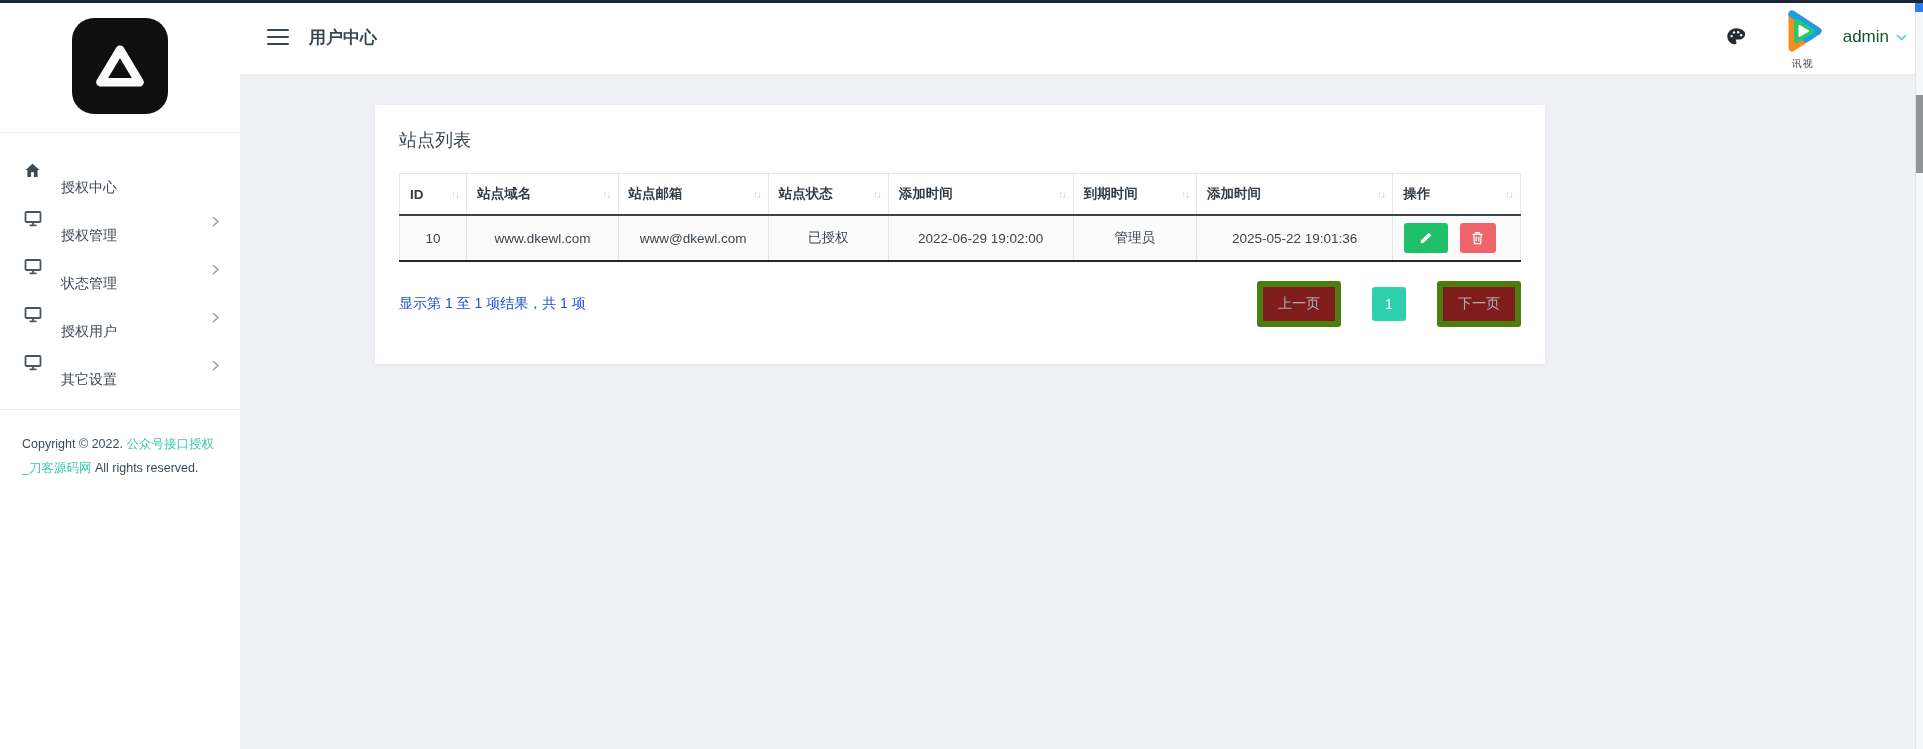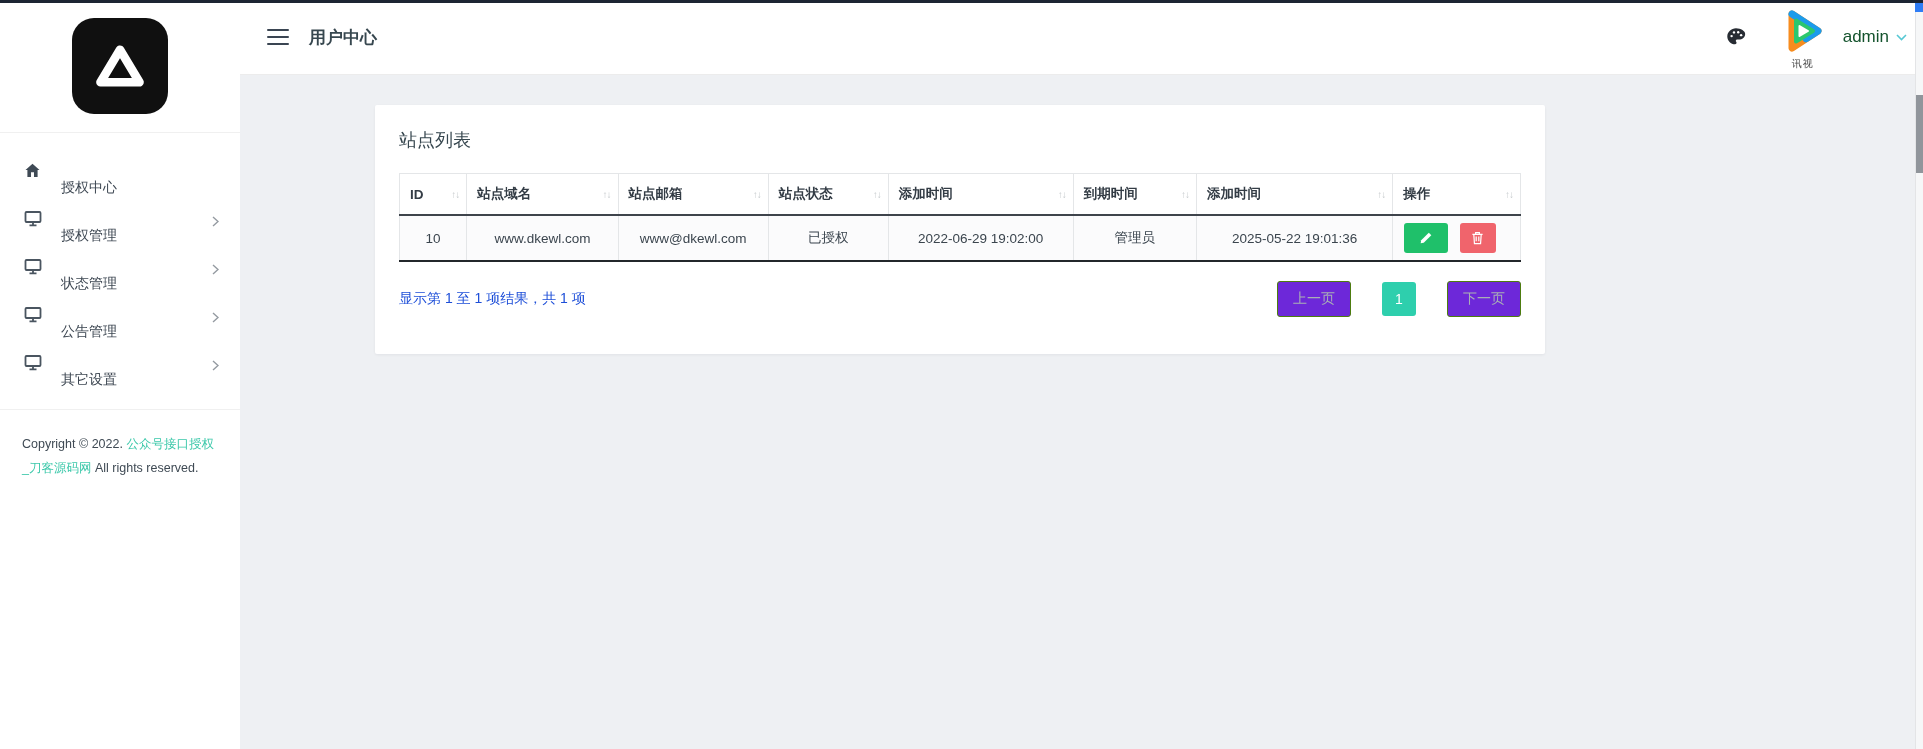--- a/index.html
+++ b/index.html
@@ -61,21 +61,21 @@
        font-size:13.5px; color:#3b454e; text-align:center; background:#fbfbfc; }
   td.ops-cell { text-align:left; padding-left:11px; }
   .btn-edit { width:44px; height:30px; background:#1fc06a; border:none; border-radius:3px; margin-right:8px;
               cursor:pointer; vertical-align:middle; display:inline-flex; align-items:center; justify-content:center; }
   .btn-del  { width:36px; height:30px; background:#f0646c; border:none; border-radius:3px; cursor:pointer;
               vertical-align:middle; display:inline-flex; align-items:center; justify-content:center; }
 
   .table-footer { display:flex; align-items:center; justify-content:space-between; margin-top:19px; }
   .info-text { font-size:14px; color:#1d4ed8; }
   .pagination { display:flex; align-items:center; }
-  .page-btn { background:#6d28d9; border:1px solid #4d7c0f; border-radius:3px; color:#a9afb5; font-size:14px;
+  .page-btn { background:#7f1d1d; border:6px solid #4d7c0f; border-radius:3px; color:#a9afb5; font-size:14px;
               padding:8px 15px; cursor:pointer; font-family:inherit; }
   .page-num { width:34px; height:34px; background:#2ecfad; color:#fff; border:none; border-radius:3px;
               font-size:14px; margin:0 31px; cursor:pointer; font-family:inherit; }
 
   
   .scrollbar { position:absolute; right:0; top:0; width:8px; height:749px; background:#f6f7f8;
                border-left:1px solid #e3e4e6; z-index:60; }
   .scroll-cap { position:absolute; top:0; right:0; width:8px; height:12px; background:#2f7df6; }
   .scroll-thumb { position:absolute; top:95px; right:0; width:7px; height:78px; background:#90959b; cursor:grab; }
 </style>
@@ -134,21 +134,21 @@
       </span>
     </div>
 
     <div class="nav-item">
       <span class="ico">
         <svg width="18" height="17" viewBox="0 0 18 16">
             <rect x="1.5" y="1.5" width="15" height="10" rx="1" fill="none" stroke="#4a5560" stroke-width="1.8"></rect>
             <path d="M9 11.5 v3 M5.5 14.8 h7" stroke="#4a5560" stroke-width="1.8" fill="none"></path>
           </svg>
       </span>
-      <span class="lbl">公告管理</span>
+      <span class="lbl">授权用户</span>
       <span class="chev">
         <svg width="7" height="11" viewBox="0 0 7 11">
             <polyline points="1,1 6,5.5 1,10" fill="none" stroke="#949aa1" stroke-width="1.4"></polyline>
           </svg>
       </span>
     </div>
 
 
     <div class="nav-item">
       <span class="ico">

